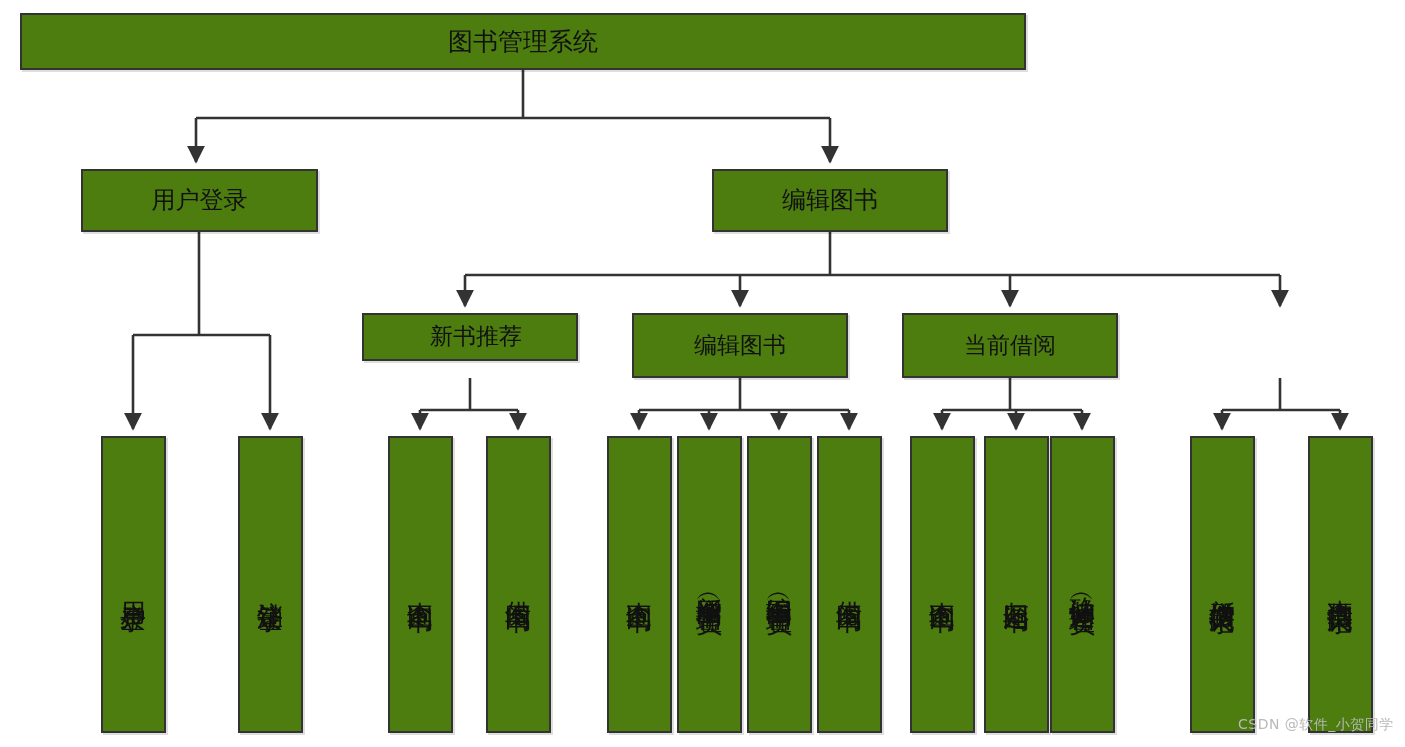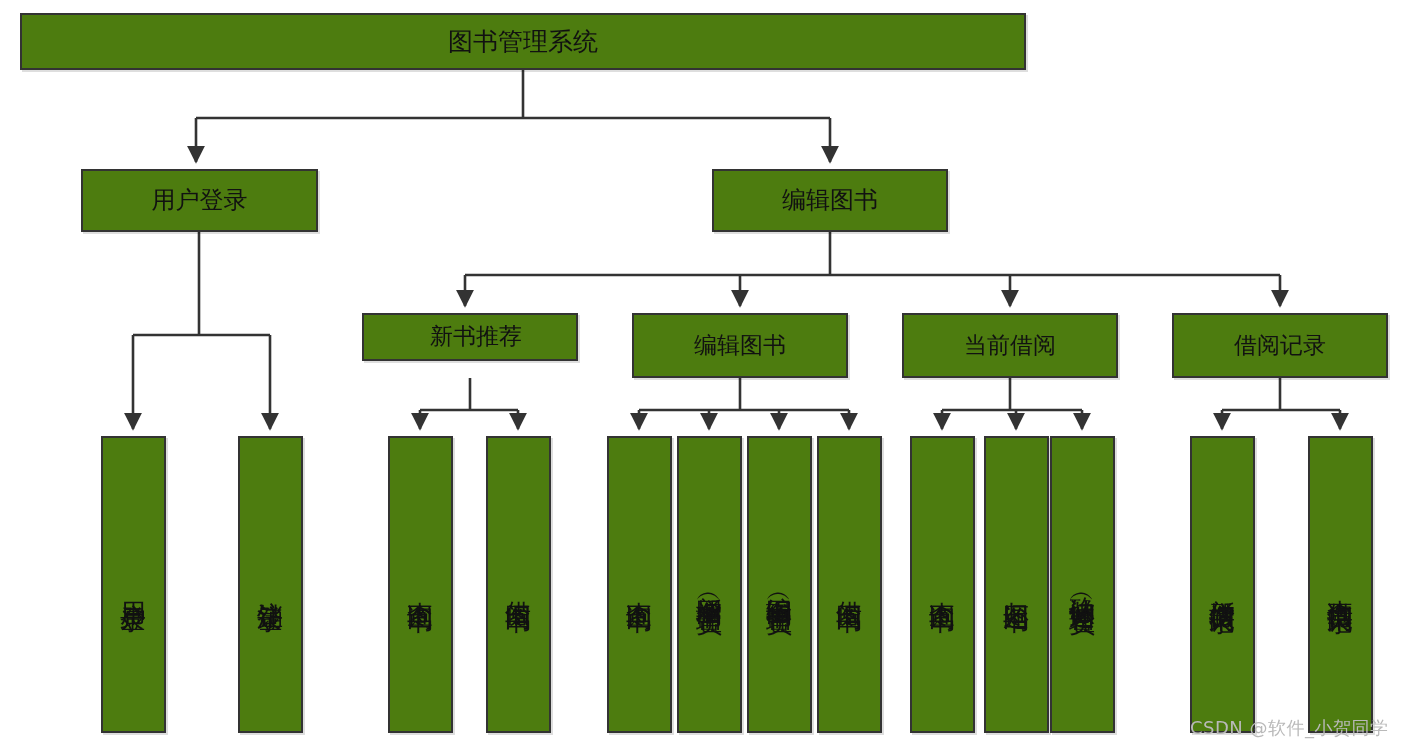--- a/index.html
+++ b/index.html
@@ -47,24 +47,25 @@
     writing-mode: vertical-rl;
     text-orientation: upright;
     font-size: 26px;
     letter-spacing: 2px;
     line-height: 1;
     white-space: nowrap;
   }
   .watermark {
     position: absolute;
     color: #b9b9b9;
-    font-size: 18px;
+    font-size: 14px;
     letter-spacing: 0.5px;
     white-space: nowrap;
     user-select: none;
+    padding-left: 48px;
   }
 </style>
 </head>
 <body>
 
 <div id="canvas">
 
   <svg id="wires" viewBox="0 0 1405 747" xmlns="http://www.w3.org/2000/svg">
     <defs>
       <marker id="arrow" viewBox="0 0 10 10" refX="9" refY="5" markerWidth="7" markerHeight="7" orient="auto-start-reverse">
@@ -128,23 +129,20 @@
 
   <div class="node lvl2" id="node-l2-0" style="left: 362px; top: 313px; width: 216px; height: 48px; padding-left: 12px;">
     <span class="node-label">新书推荐</span>
   </div>
   <div class="node lvl2" id="node-l2-1" style="left: 632px; top: 313px; width: 216px; height: 65px;">
     <span class="node-label">编辑图书</span>
   </div>
   <div class="node lvl2" id="node-l2-2" style="left: 902px; top: 313px; width: 216px; height: 65px;">
     <span class="node-label">当前借阅</span>
   </div>
-  <div class="node lvl2" id="node-l2-3" style="left: 1172px; top: 313px; width: 216px; height: 65px;">
-    <span class="node-label">借阅记录</span>
-  </div>
 
   <div class="node leaf" id="node-leaf-0" style="left: 101px; top: 436px; width: 65px; height: 297px;">
     <span class="node-label">用户登录</span>
   </div>
   <div class="node leaf" id="node-leaf-1" style="left: 238px; top: 436px; width: 65px; height: 297px;">
     <span class="node-label">注销登录</span>
   </div>
   <div class="node leaf" id="node-leaf-2" style="left: 388px; top: 436px; width: 65px; height: 297px;">
     <span class="node-label">查询图书</span>
   </div>

